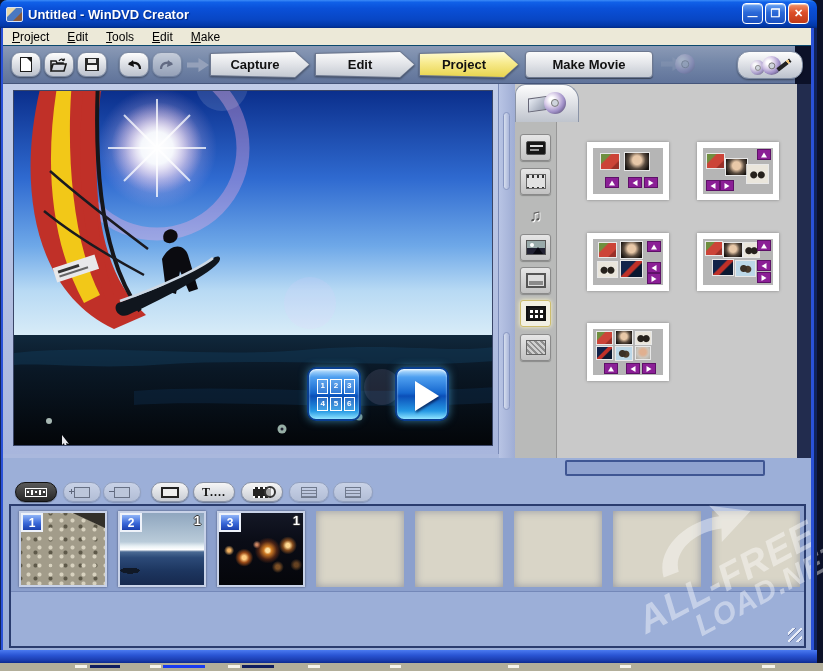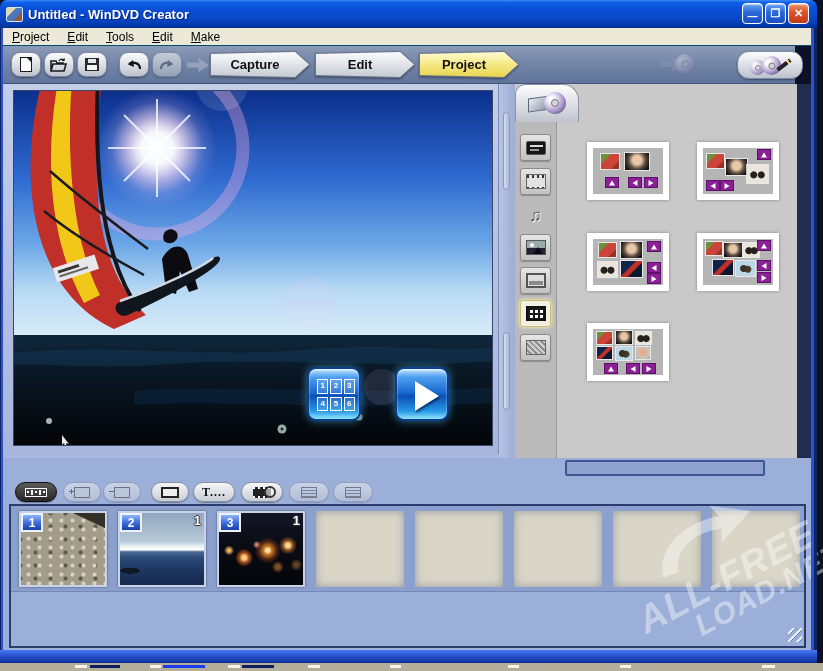--- a/index.html
+++ b/index.html
@@ -235,20 +235,23 @@
     </div>
     <div class="wf-outer" style="left:312px;width:100px;">
       <div class="wf-shape">
           <div class="wf-inner">Edit</div>
         </div>
     </div>
     <div class="wf-outer" style="left:416px;width:100px;">
       <div class="wf-shape">
           <div class="wf-inner active">Project</div>
         </div>
+    </div>
+    <div class="mm-btn" style="left:522px;width:128px;">
+      <span>Make Movie</span>
     </div>
 
     <div style="position:absolute;left:658px;top:8px;opacity:.32;display:flex;align-items:center;">
       <div class="flow-arrow" style="position:static;"></div>
       <div class="disc" style="width:20px;height:20px;margin-left:-8px;"></div>
     </div>
 
     <div class="pill" style="left:734px;width:66px;height:28px;top:5px;border-radius:12px;">
       <div class="disc" style="width:15px;height:15px;position:absolute;left:12px;top:8px;opacity:.8;"></div>
       <div class="disc" style="width:19px;height:19px;position:absolute;left:24px;top:4px;"></div>

